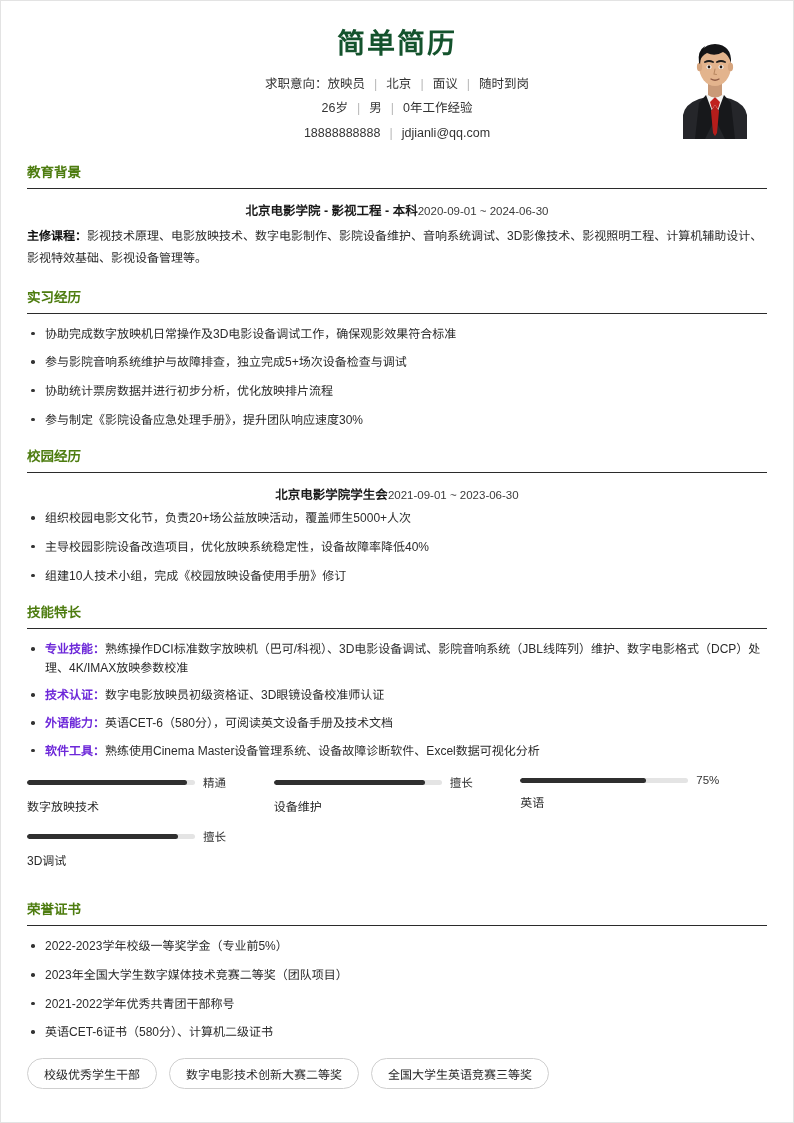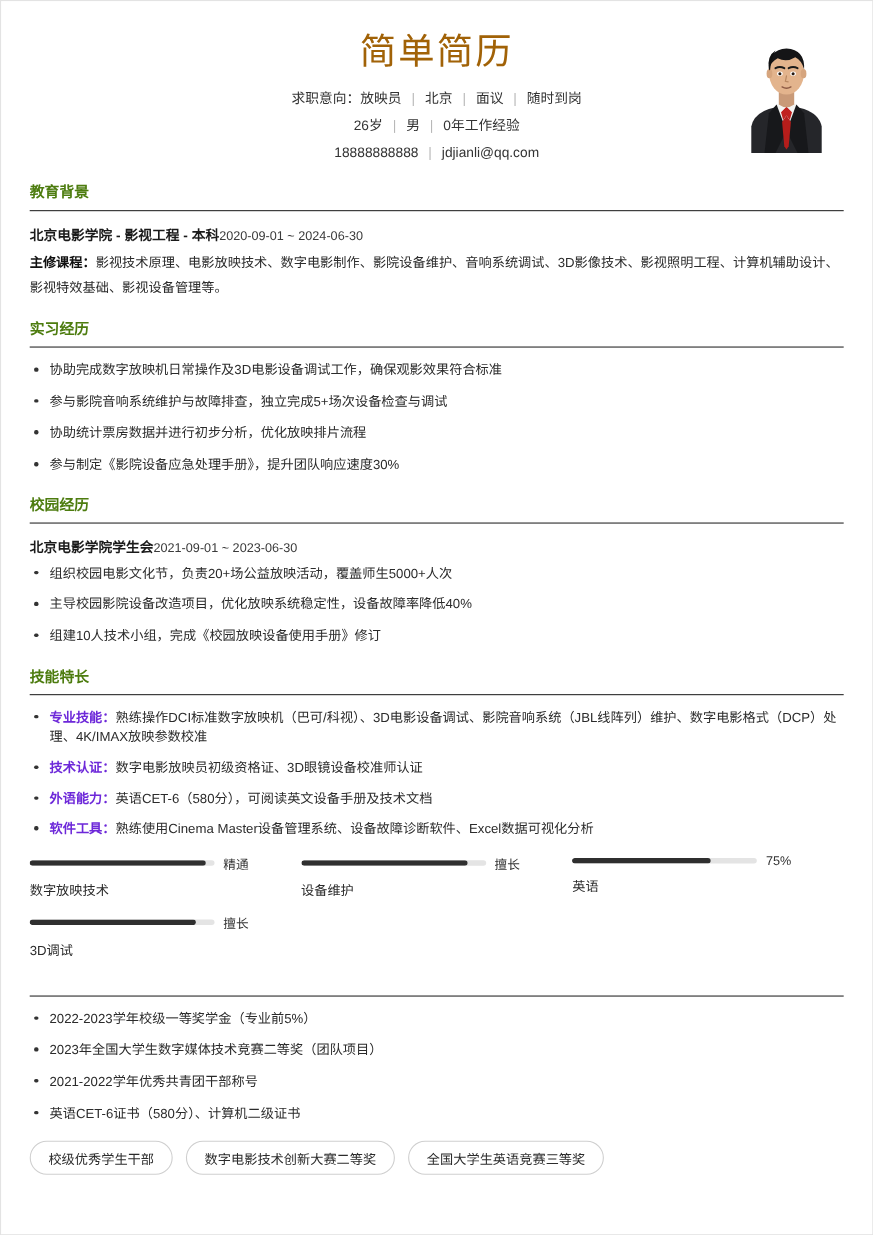--- a/index.html
+++ b/index.html
@@ -16,21 +16,21 @@
     padding: 18px 26px 0 26px;
     position: relative;
     overflow: hidden;
     color: #222;
   }
 
   
   .header { position: relative; min-height: 118px; }
   .header-center { text-align: center; padding: 0 120px; }
   .resume-title {
-    font-size: 33px; font-weight: normal; color: #a16207;
+    font-size: 28px; font-weight: bold; color: #14532d;
     letter-spacing: 2px; margin: 8px 0 16px 0; line-height: 1.2;
   }
   .contact-line {
     font-size: 12.5px; color: #333; line-height: 1.25;
     margin-bottom: 9px; white-space: nowrap;
   }
   .sep { color: #b8b8b8; margin: 0 9px; font-weight: 300; }
 
   
   .avatar-wrap {
@@ -43,21 +43,21 @@
   
   .section { margin-top: 20px; }
   .section-title {
     font-size: 13.5px; font-weight: bold; color: #4d7c0f;
     padding-bottom: 7px; line-height: 1.2;
   }
   .section-rule { height: 1px; background: #2b2b2b; width: 100%; margin-bottom: 11px; }
 
   .entry { margin-bottom: 2px; }
   .entry-head {
-    display: flex; justify-content: flex-start; align-items: baseline;
+    display: flex; justify-content: center; align-items: baseline;
     margin-bottom: 6px;
   }
   .entry-title { font-size: 12.5px; font-weight: bold; color: #1a1a1a; }
   .entry-date { font-size: 11.5px; color: #3a3a3a; white-space: nowrap; }
 
   .kv { font-size: 12px; color: #2b2b2b; line-height: 1.85; }
   .kv b { font-weight: bold; color: #111; }
 
   ul.bullets { list-style: none; margin: 4px 0 0 0; padding: 0; }
   ul.bullets li {
@@ -249,20 +249,21 @@
             <div class="bar-fill" style="width: 90%;"></div>
           </div>
           <div class="bar-value">擅长</div>
         </div>
         <div class="bar-name">3D调试</div>
       </div>
     </div>
   </div>
 
   <div class="section">
+    <div class="section-title">荣誉证书</div>
     <div class="section-rule"></div>
     <ul class="bullets">
       <li>2022-2023学年校级一等奖学金（专业前5%）</li>
       <li>2023年全国大学生数字媒体技术竞赛二等奖（团队项目）</li>
       <li>2021-2022学年优秀共青团干部称号</li>
       <li>英语CET-6证书（580分）、计算机二级证书</li>
     </ul>
     <div class="tags">
       <div class="tag">校级优秀学生干部</div>
       <div class="tag">数字电影技术创新大赛二等奖</div>

